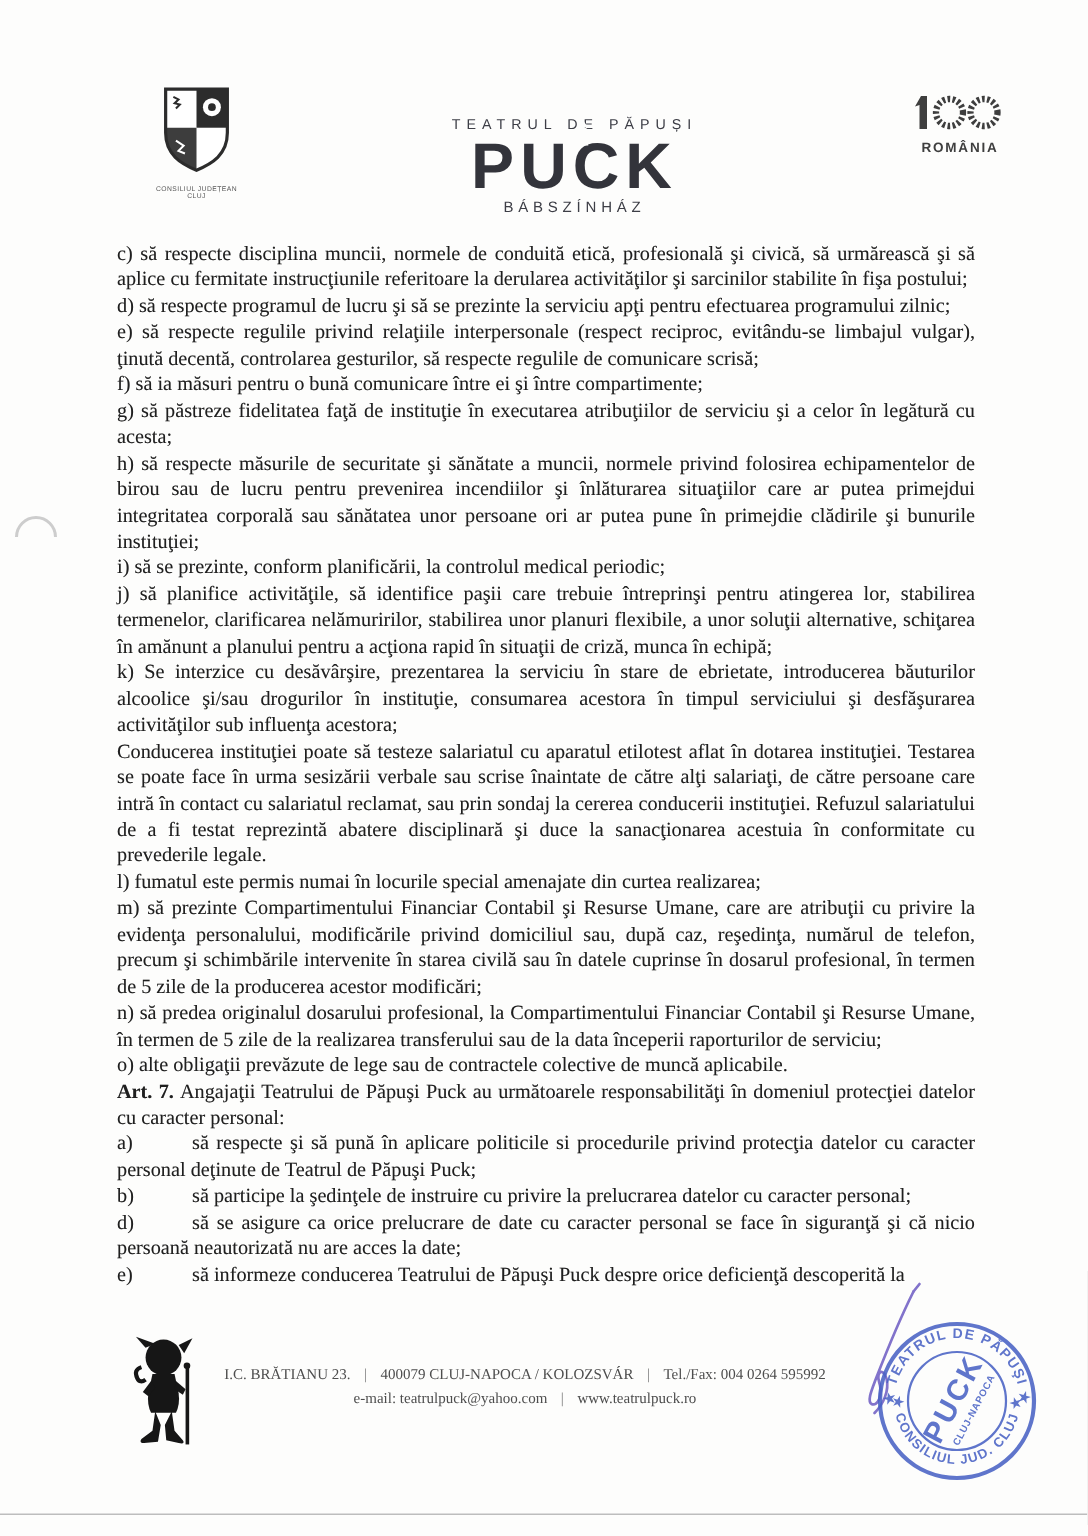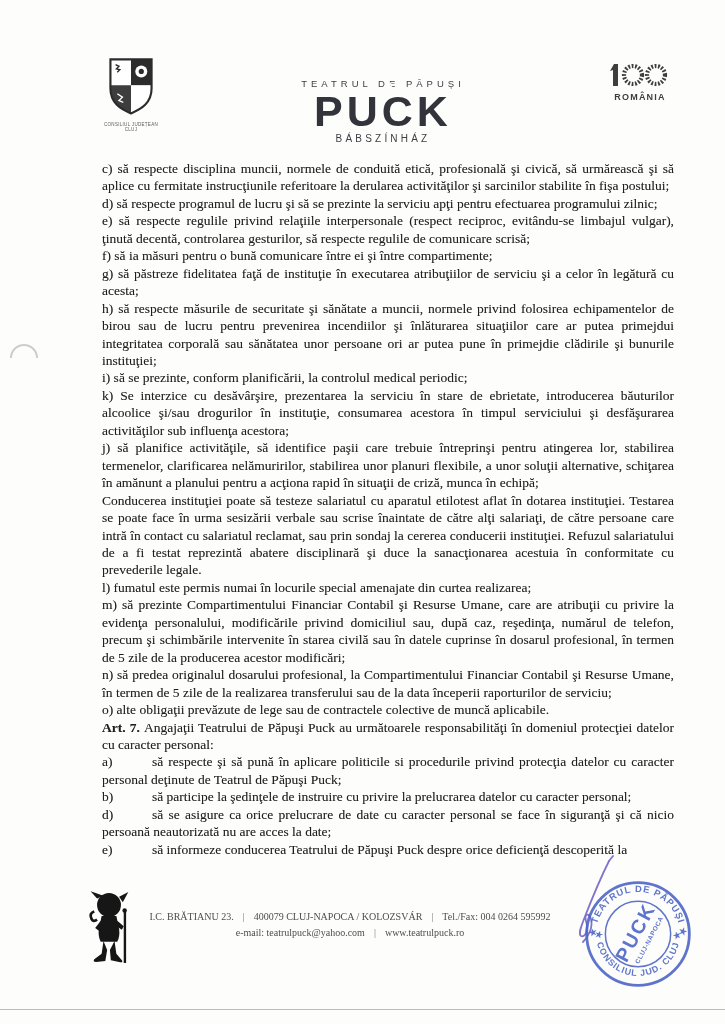--- a/index.html
+++ b/index.html
@@ -17,21 +17,21 @@
               color:#33343b;margin-top:1px;}
   .brand-sub{font-size:10px;letter-spacing:3.2px;color:#3d3e46;margin-top:1px;white-space:nowrap;}
   .puppet-accent{position:absolute;left:50%;top:2px;transform:translateX(-2px);}
   .centenary{position:absolute;left:584px;top:62px;width:80px;text-align:center;
              font-family:"Liberation Sans",sans-serif;color:#3e3e3e;margin-left:16px;}
   .centenary-label{font-size:9px;font-weight:bold;letter-spacing:1.2px;margin-top:0;color:#3e3e3e;}
 
   
   .content{position:absolute;left:78px;top:160px;width:572px;
            font-size:13.5px;line-height:17.45px;text-align:justify;
-           text-shadow:0 0 .4px rgba(40,40,40,.35);margin-left:24px;}
+           text-shadow:0 0 .4px rgba(40,40,40,.35);}
   .para{margin:0;}
   .bold{font-weight:bold;margin-right:4px;}
   .it-letter{display:inline-block;width:50px;}
 
   
   .addr{position:absolute;left:130px;top:909px;width:440px;text-align:center;
         font-family:Liberation Serif, serif;font-size:10px;line-height:16px;color:#4d4d4d;}
   .sep{margin:0 9px;color:#7a7a7a;}
   .mascot{position:absolute;left:86px;top:889px;}
   .paper-edge{position:absolute;left:0;top:1009px;width:725px;height:1px;background:#bdbdbd;}
@@ -90,22 +90,22 @@
 
   <div class="content">
     <div id="paras-main">
         <p class="para">c) să respecte disciplina muncii, normele de conduită etică, profesională şi civică, să urmărească şi să aplice cu fermitate instrucţiunile referitoare la derularea activităţilor şi sarcinilor stabilite în fişa postului;</p>
         <p class="para">d) să respecte programul de lucru şi să se prezinte la serviciu apţi pentru efectuarea programului zilnic;</p>
         <p class="para">e) să respecte regulile privind relaţiile interpersonale (respect reciproc, evitându-se limbajul vulgar), ţinută decentă, controlarea gesturilor, să respecte regulile de comunicare scrisă;</p>
         <p class="para">f) să ia măsuri pentru o bună comunicare între ei şi între compartimente;</p>
         <p class="para">g) să păstreze fidelitatea faţă de instituţie în executarea atribuţiilor de serviciu şi a celor în legătură cu acesta;</p>
         <p class="para">h) să respecte măsurile de securitate şi sănătate a muncii, normele privind folosirea echipamentelor de birou sau de lucru pentru prevenirea incendiilor şi înlăturarea situaţiilor care ar putea primejdui integritatea corporală sau sănătatea unor persoane ori ar putea pune în primejdie clădirile şi bunurile instituţiei;</p>
         <p class="para">i) să se prezinte, conform planificării, la controlul medical periodic;</p>
+        <p class="para">j) să planifice activităţile, să identifice paşii care trebuie întreprinşi pentru atingerea lor, stabilirea termenelor, clarificarea nelămuririlor, stabilirea unor planuri flexibile, a unor soluţii alternative, schiţarea în amănunt a planului pentru a acţiona rapid în situaţii de criză, munca în echipă;</p>
         <p class="para">k) Se interzice cu desăvârşire, prezentarea la serviciu în stare de ebrietate, introducerea băuturilor alcoolice şi/sau drogurilor în instituţie, consumarea acestora în timpul serviciului şi desfăşurarea activităţilor sub influenţa acestora;</p>
-        <p class="para">j) să planifice activităţile, să identifice paşii care trebuie întreprinşi pentru atingerea lor, stabilirea termenelor, clarificarea nelămuririlor, stabilirea unor planuri flexibile, a unor soluţii alternative, schiţarea în amănunt a planului pentru a acţiona rapid în situaţii de criză, munca în echipă;</p>
         <p class="para">Conducerea instituţiei poate să testeze salariatul cu aparatul etilotest aflat în dotarea instituţiei. Testarea se poate face în urma sesizării verbale sau scrise înaintate de către alţi salariaţi, de către persoane care intră în contact cu salariatul reclamat, sau prin sondaj la cererea conducerii instituţiei. Refuzul salariatului de a fi testat reprezintă abatere disciplinară şi duce la sanacţionarea acestuia în conformitate cu prevederile legale.</p>
         <p class="para">l) fumatul este permis numai în locurile special amenajate din curtea realizarea;</p>
         <p class="para">m) să prezinte Compartimentului Financiar Contabil şi Resurse Umane, care are atribuţii cu privire la evidenţa personalului, modificările privind domiciliul sau, după caz, reşedinţa, numărul de telefon, precum şi schimbările intervenite în starea civilă sau în datele cuprinse în dosarul profesional, în termen de 5 zile de la producerea acestor modificări;</p>
         <p class="para">n) să predea originalul dosarului profesional, la Compartimentului Financiar Contabil şi Resurse Umane, în termen de 5 zile de la realizarea transferului sau de la data începerii raporturilor de serviciu;</p>
         <p class="para">o) alte obligaţii prevăzute de lege sau de contractele colective de muncă aplicabile.</p>
       </div>
     <p class="para"><span class="bold">Art. 7.</span><span>Angajaţii Teatrului de Păpuşi Puck au următoarele responsabilităţi în domeniul protecţiei datelor cu caracter personal:</span></p>
     <div id="art7-items">
         <p class="para"><span class="it-letter">a)</span><span>să respecte şi să pună în aplicare politicile si procedurile privind protecţia datelor cu caracter personal deţinute de Teatrul de Păpuşi Puck;</span></p>
         <p class="para"><span class="it-letter">b)</span><span>să participe la şedinţele de instruire cu privire la prelucrarea datelor cu caracter personal;</span></p>

